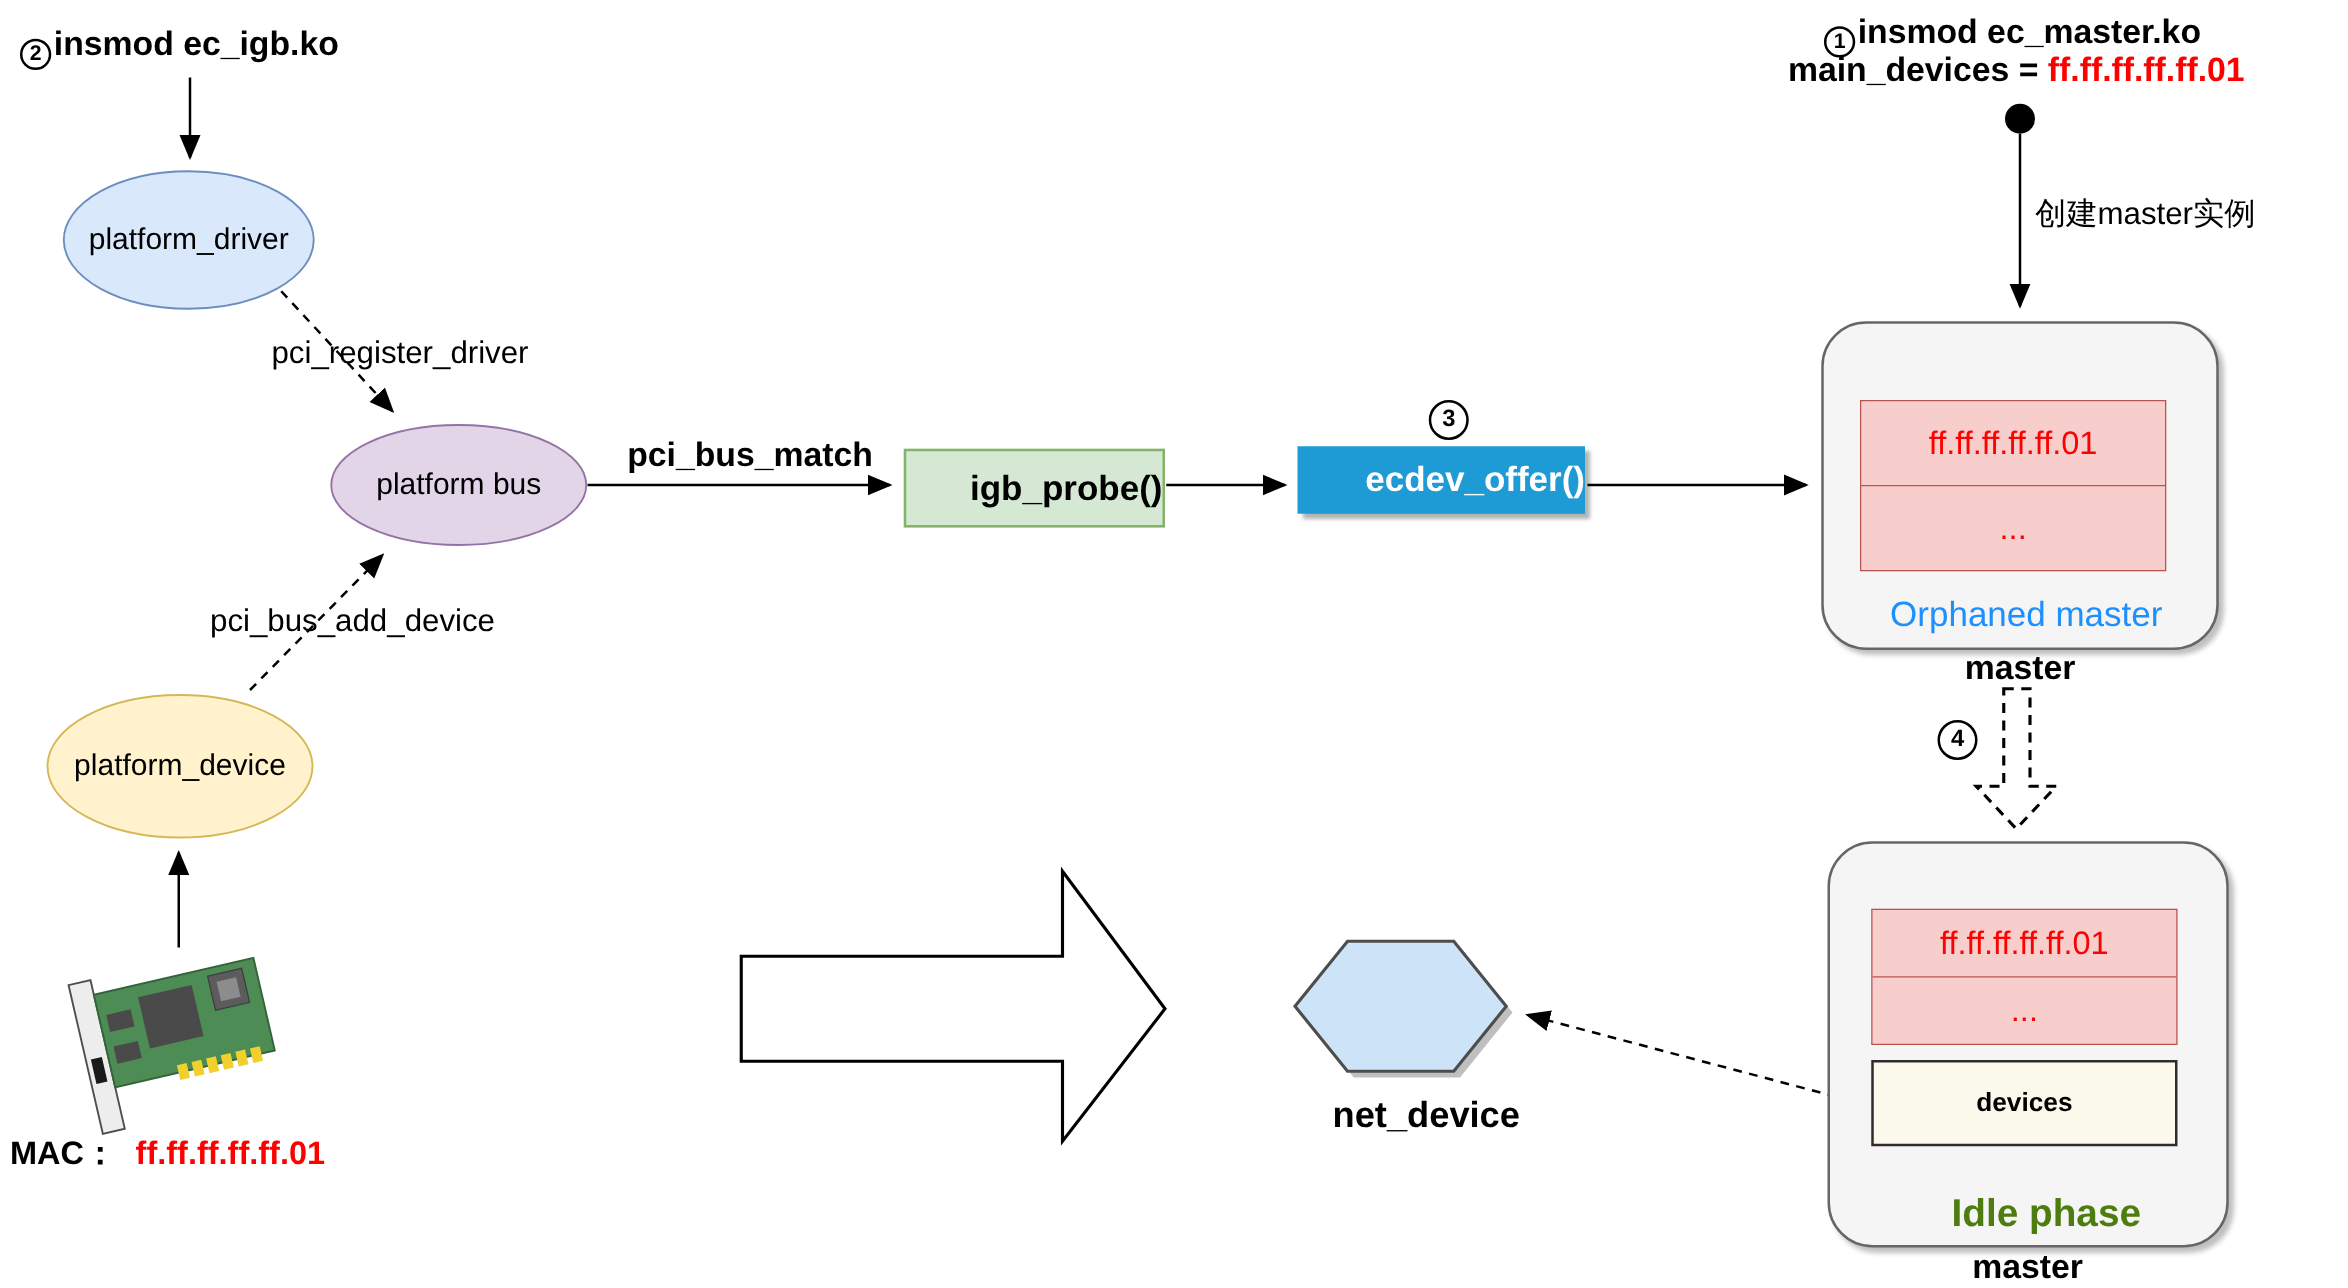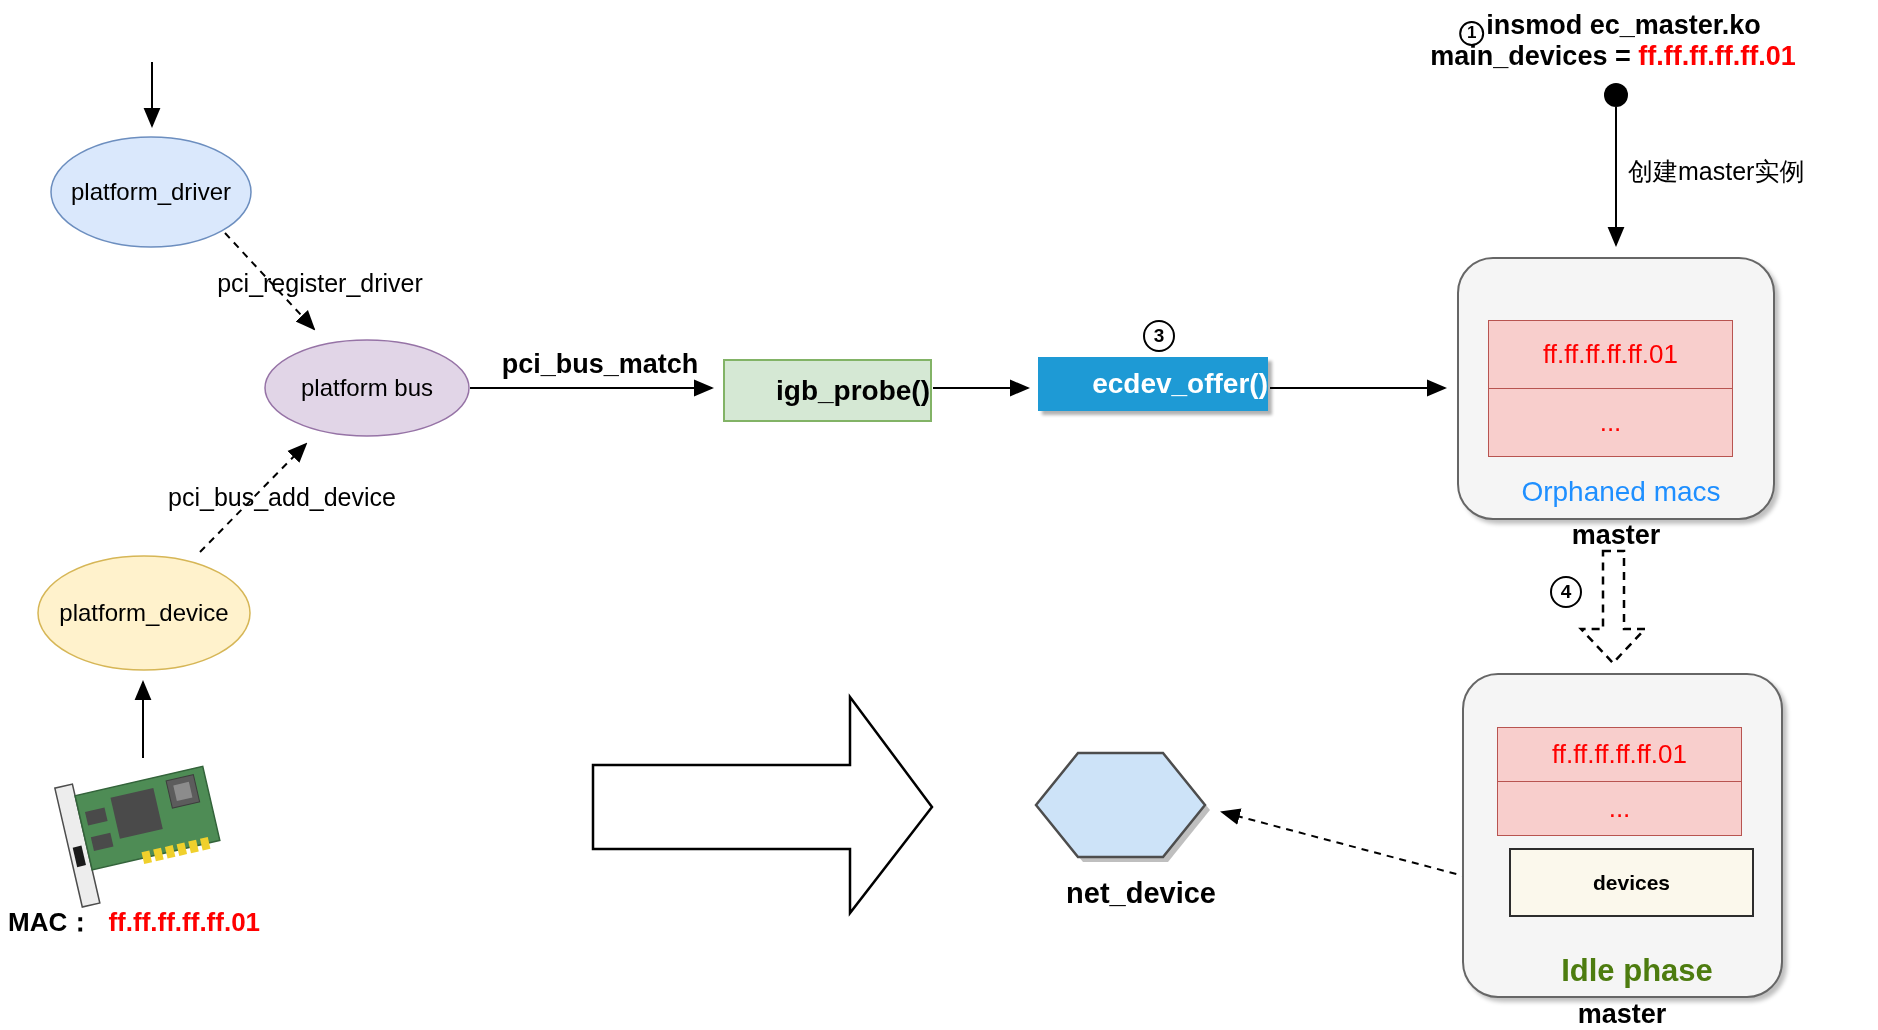--- a/index.html
+++ b/index.html
@@ -21,21 +21,21 @@
   .igb-box{left:723px;top:359px;width:209px;height:63px;background:#d5e8d4;border:2px solid #82b366;
      font-size:28px;font-weight:bold;}
   .ecdev-box{left:1038px;top:357px;width:230px;height:54px;background:#1e9ad5;color:#fff;
      font-size:28px;font-weight:bold;box-shadow:4px 4px 3px rgba(0,0,0,0.3);}
   .master-box{position:absolute;z-index:2;background:#f5f5f5;border:2px solid #666;border-radius:36px;
      box-shadow:4px 4px 4px rgba(0,0,0,0.25);box-sizing:border-box;}
   .mtable{position:absolute;z-index:3;background:#f8cecc;border:1.5px solid #b85450;box-sizing:border-box;}
   .mrow{display:flex;align-items:center;justify-content:center;color:#ff0000;font-size:26px;box-sizing:border-box;}
   .macs-label{position:absolute;z-index:3;font-size:22px;font-weight:bold;margin-top:32px;}
   .devices-box{position:absolute;z-index:3;background:#fbf8ec;border:2.5px solid #2d2d2d;
-     display:flex;align-items:center;justify-content:center;font-size:21px;font-weight:bold;box-sizing:border-box;margin-left:12px;}
+     display:flex;align-items:center;justify-content:center;font-size:21px;font-weight:bold;box-sizing:border-box;}
   .phase-orphaned{font-size:28px;color:#1e8fff;}
   .phase-idle{font-size:31px;font-weight:bold;color:#4d7c0f;}
   .caption{font-size:27px;font-weight:bold;}
   .title-line{font-size:27px;font-weight:bold;}
   .blue{color:#000000;}
   .red{color:#ff0000;}
 </style>
 </head>
 <body>
 
@@ -82,20 +82,23 @@
       <rect x="90" y="826" width="20" height="14" fill="#4a4a4a"></rect>
       <rect x="136" y="852" width="8" height="12" fill="#f0d02c"></rect>
       <rect x="148" y="852" width="8" height="12" fill="#f0d02c"></rect>
       <rect x="160" y="852" width="8" height="12" fill="#f0d02c"></rect>
       <rect x="172" y="852" width="8" height="12" fill="#f0d02c"></rect>
       <rect x="184" y="852" width="8" height="12" fill="#f0d02c"></rect>
       <rect x="196" y="852" width="8" height="12" fill="#f0d02c"></rect>
     </g>
   </svg>
 
+  <div class="txt title-line" style="left:16px;top:20px;">
+    <span class="num-circle">2</span><span>insmod ec_igb.ko</span>
+  </div>
 
   <div class="txt title-line" style="left:1610px;top:10px;transform:translateX(-50%);">
     <span class="num-circle">1</span><span>insmod ec_master.ko</span>
   </div>
   <div class="txt title-line" style="left:1613px;top:41px;transform:translateX(-50%);">
     <span class="blue">main_devices</span>
     <span class="blue">=</span>
     <span class="red">ff.ff.ff.ff.ff.01</span>
   </div>
   <div class="txt edge-label" style="left:1628px;top:171px;transform:translateY(-50%);">创建master实例</div>
@@ -121,21 +124,21 @@
   <div class="box ecdev-box">
     <span>ecdev_offer()</span>
   </div>
 
   <div class="master-box" style="left:1457px;top:257px;width:318px;height:263px;"></div>
   <div class="macs-label" style="left:1493px;top:283px;">macs</div>
   <div class="mtable" style="left:1488px;top:320px;width:245px;height:137px;">
     <div class="mrow" style="height:68px;border-bottom:1.5px solid #b85450;">ff.ff.ff.ff.ff.01</div>
     <div class="mrow" style="height:66px;">...</div>
   </div>
-  <div class="txt ctr phase-orphaned" style="left:1621px;top:492px;z-index:3;">Orphaned macs</div>
+  <div class="txt ctr phase-orphaned" style="left:1621px;top:492px;z-index:3;">Orphaned master</div>
   <div class="txt ctr caption" style="left:1616px;top:535px;">master</div>
 
   <div class="master-box" style="left:1462px;top:673px;width:321px;height:325px;"></div>
   <div class="macs-label" style="left:1501px;top:701px;">macs</div>
   <div class="mtable" style="left:1497px;top:727px;width:245px;height:109px;">
     <div class="mrow" style="height:54px;border-bottom:1.5px solid #b85450;">ff.ff.ff.ff.ff.01</div>
     <div class="mrow" style="height:52px;">...</div>
   </div>
   <div class="devices-box" style="left:1497px;top:848px;width:245px;height:69px;">
     <span>devices</span>

